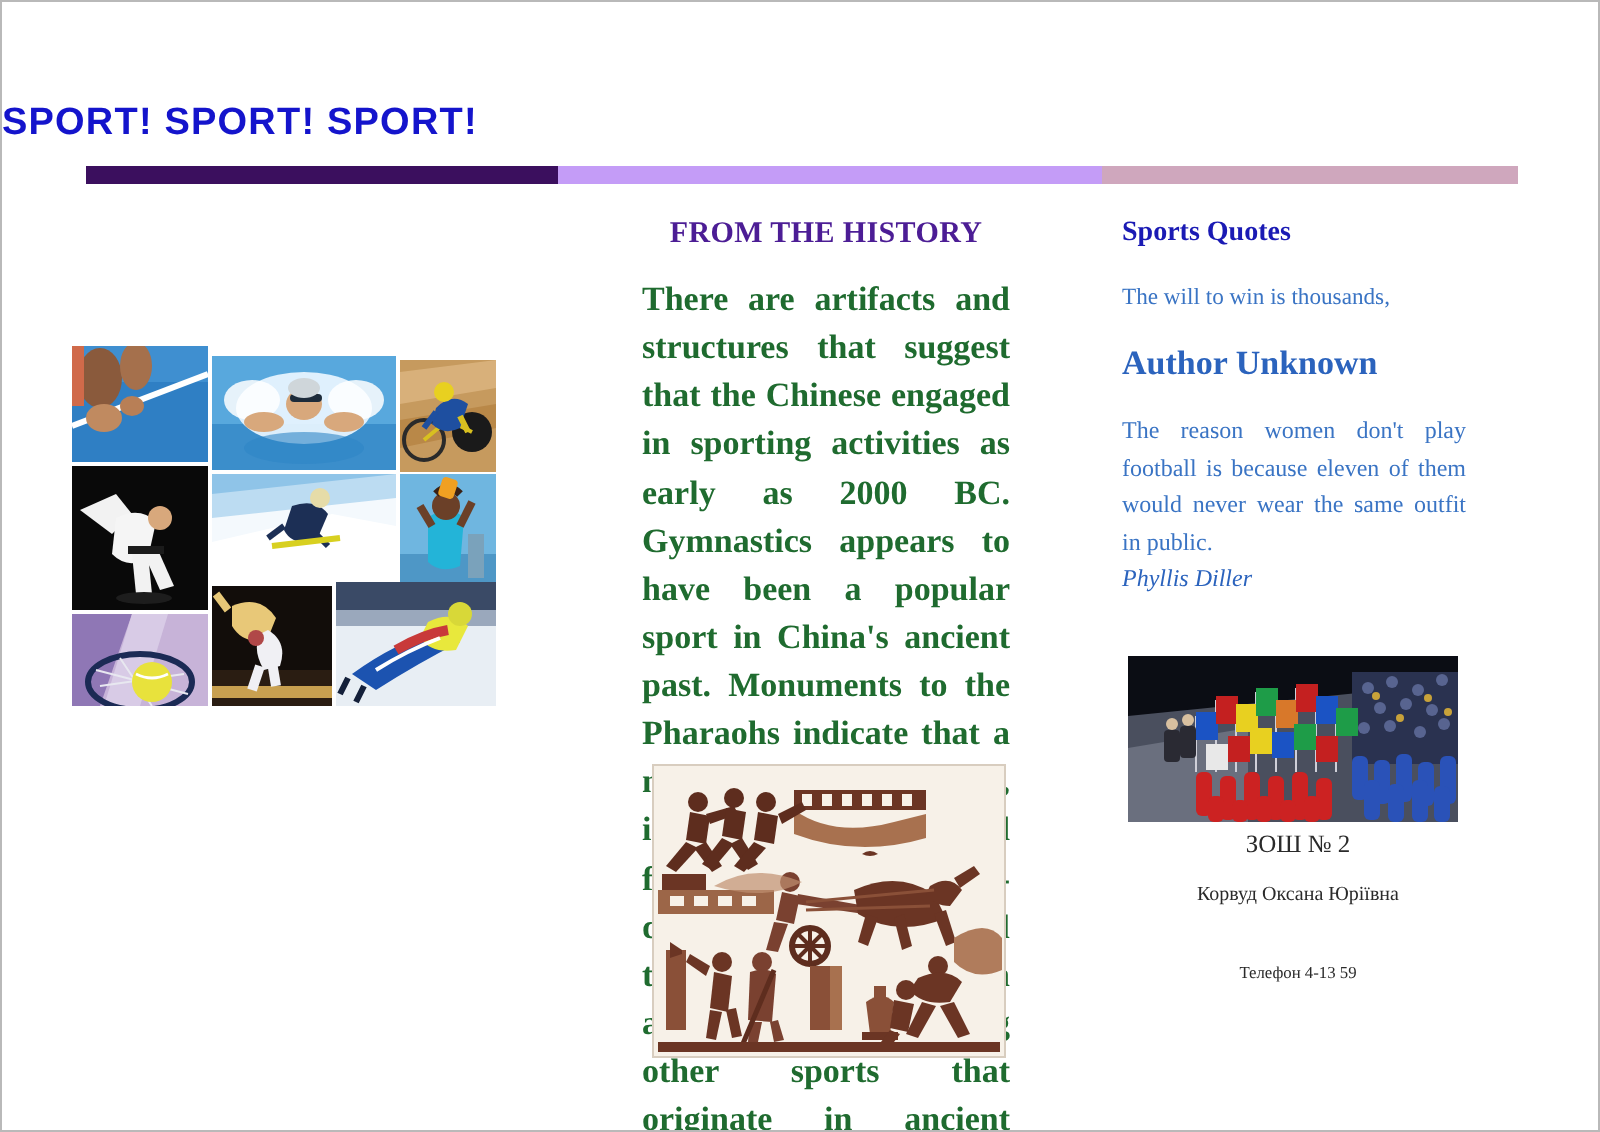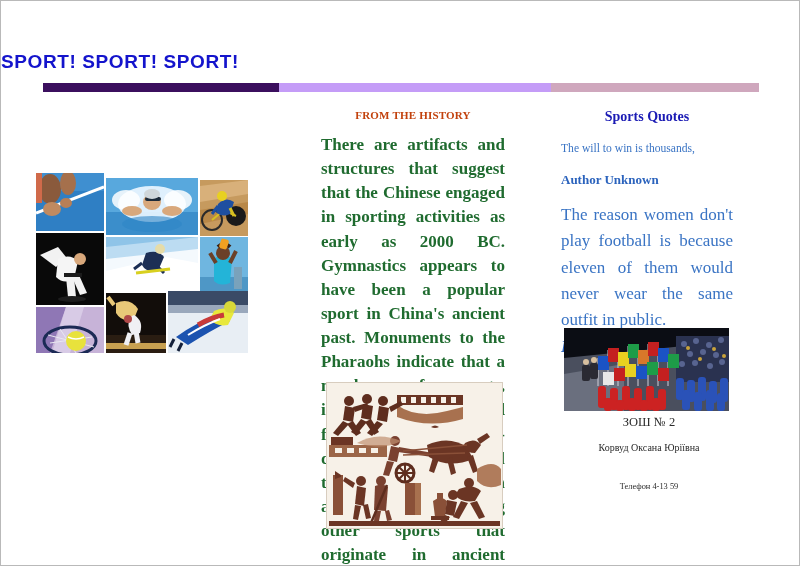--- a/index.html
+++ b/index.html
@@ -71,23 +71,23 @@
   .ph-speedskate   { left:132px;top:118px;width:80px;  height:62px; }
 
   
   .article {
     position: absolute;
     left: 308px;
     top: 108px;
     width: 208px;
   }
   .article-heading {
-    font-size: 11px;
+    font-size: 15px;
     font-weight: bold;
-    color: #c2410c;
+    color: #4c1d95;
     text-align: center;
     margin: 0 0 12px 0;
     letter-spacing: 0.2px;
   }
   .article-body {
     font-size: 17px;
     font-weight: bold;
     line-height: 1.42;
     color: #1f6b2f;
     text-align: justify;
@@ -109,37 +109,37 @@
   .quotes {
     position: absolute;
     left: 560px;
     top: 108px;
     width: 172px;
   }
   .quotes-heading {
     font-size: 14px;
     font-weight: bold;
     color: #1a1ab4;
-    text-align: center;
+    text-align: left;
     margin: 0 0 16px 0;
   }
   .quote-line {
     font-size: 11.6px;
     color: #3a74c4;
     margin: 0 0 16px 0;
     line-height: 1.3;
   }
   .quote-attrib {
-    font-size: 13px;
+    font-size: 17px;
     font-weight: bold;
     color: #2b63bd;
     margin: 0 0 14px 0;
   }
   .quote-block {
-    font-size: 17px;
+    font-size: 12px;
     color: #3a74c4;
     text-align: justify;
     line-height: 1.55;
     margin: 0;
   }
   .quote-author-italic {
     font-weight: normal;
     font-style: italic;
     color: #2b63bd;
   }

